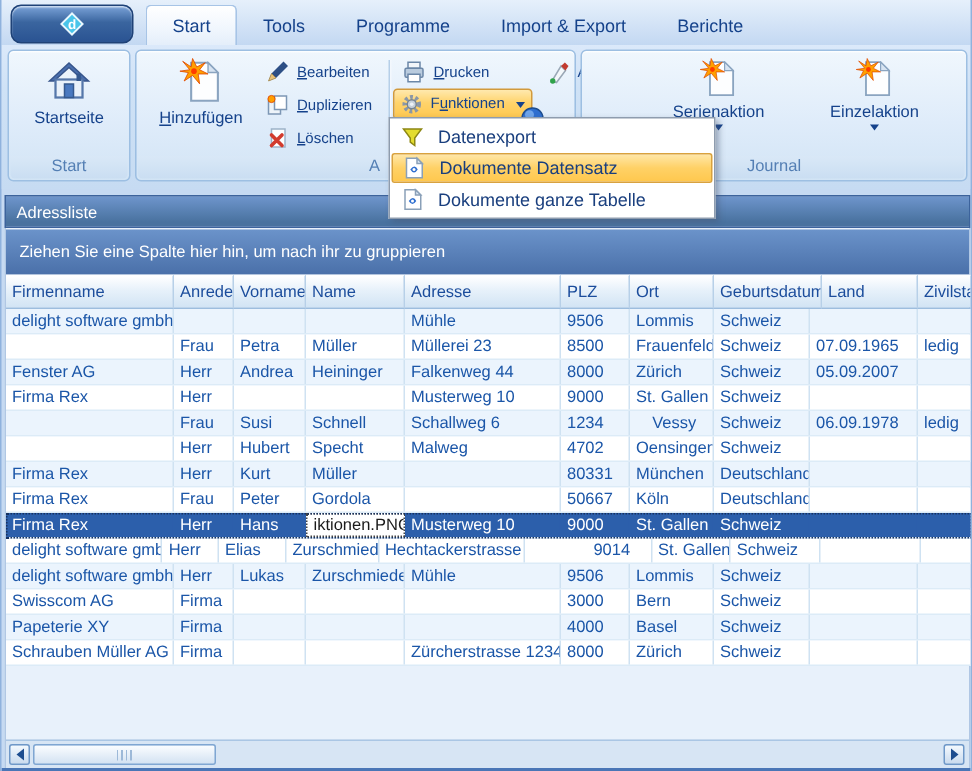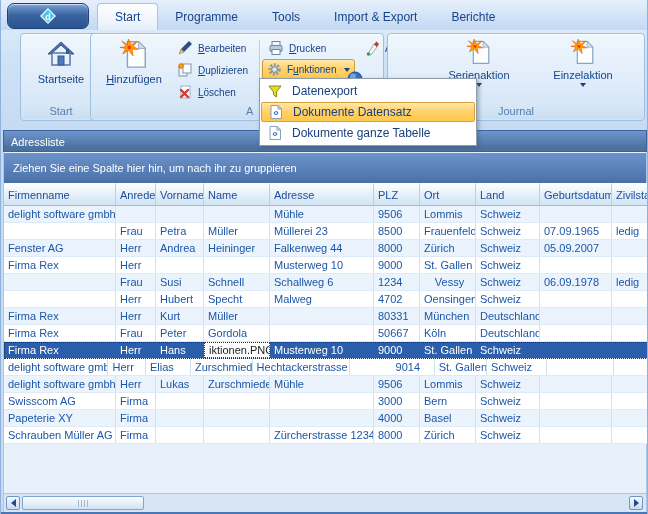--- a/index.html
+++ b/index.html
@@ -82,30 +82,30 @@
     <div class="appbtn">
       <span class="icon">
         <svg width="20" height="20" viewBox="0 0 20 20">
           <rect x="5" y="5" width="10" height="10" transform="rotate(45 10 10)" fill="#49c5ea" stroke="#e8f8ff" stroke-width="1.3"></rect>
           <text x="10" y="13.5" font-size="9" fill="#fff" text-anchor="middle" font-weight="bold">d</text>
         </svg>
       </span>
     </div>
     <div class="tabs" id="tabs">
         <span class="tab active">Start</span>
+        <span class="tab">Tools</span>
         <span class="tab">Programme</span>
-        <span class="tab">Tools</span>
         <span class="tab">Import &amp; Export</span>
         <span class="tab">Berichte</span>
       </div>
   </div>
 
   <div class="ribbon">
 
-    <div class="group" style="left:4px;width:82px;margin-left:15px;">
+    <div class="group" style="left:4px;width:82px;">
       <div class="bigbtn" style="left:5px;top:3px;width:70px;">
         <span class="icon">
           <svg width="32" height="34" viewBox="0 0 32 34">
             <path d="M3 17 L16 5 L29 17 L26 17 L16 8 L6 17 Z" fill="#4a6fae" stroke="#38568c" stroke-width="1"></path>
             <rect x="7" y="16" width="18" height="12" fill="#e9f1fa" stroke="#5577aa" stroke-width="1.5"></rect>
             <rect x="13" y="19" width="6" height="9" fill="#4a79c0" stroke="#35598f"></rect>
             <rect x="21" y="12" width="3" height="5" fill="#35598f"></rect>
           </svg>
         </span>
         <span>Startseite</span>
@@ -241,22 +241,22 @@
       <span>Ziehen Sie eine Spalte hier hin, um nach ihr zu gruppieren</span>
     </div>
     <div class="hrow" id="hrow">
         <div class="hcell" style="width: 112px;">Firmenname</div>
         <div class="hcell" style="width: 40px;">Anrede</div>
         <div class="hcell" style="width: 48px;">Vorname</div>
         <div class="hcell" style="width: 66px;">Name</div>
         <div class="hcell" style="width: 104px;">Adresse</div>
         <div class="hcell" style="width: 46px;">PLZ</div>
         <div class="hcell" style="width: 56px;">Ort</div>
+        <div class="hcell" style="width: 72px;">Geburtsdatum</div>
         <div class="hcell" style="width: 64px;">Land</div>
-        <div class="hcell" style="width: 72px;">Geburtsdatum</div>
         <div class="hcell" style="width: 36px;">Zivilsta</div>
       </div>
     <div id="rows">
         <div class="trow stripe">
           <div class="cell" style="width: 112px;">delight software gmbh</div>
           <div class="cell" style="width: 40px;"></div>
           <div class="cell" style="width: 48px;"></div>
           <div class="cell" style="width: 66px;"></div>
           <div class="cell" style="width: 104px;">Mühle</div>
           <div class="cell" style="width: 46px;">9506</div>

